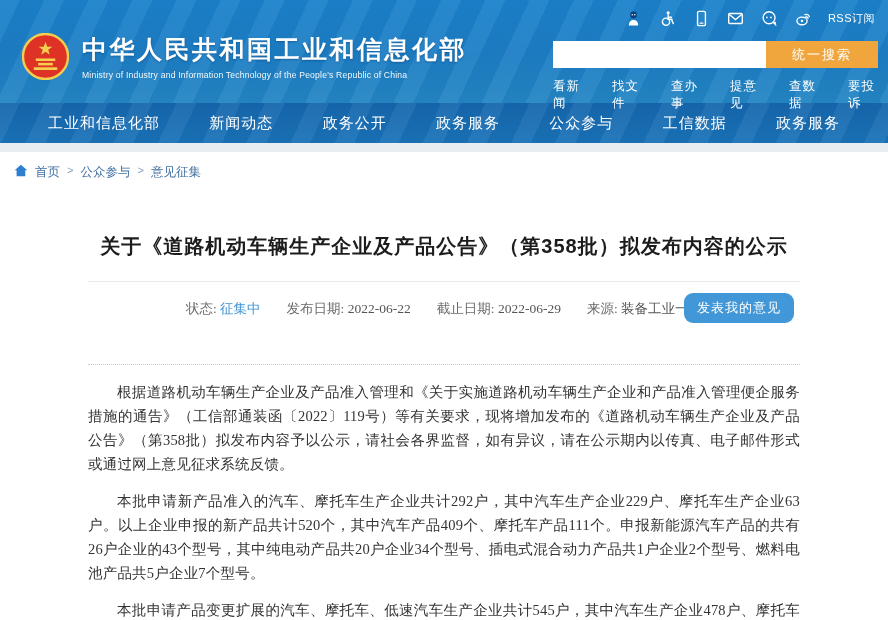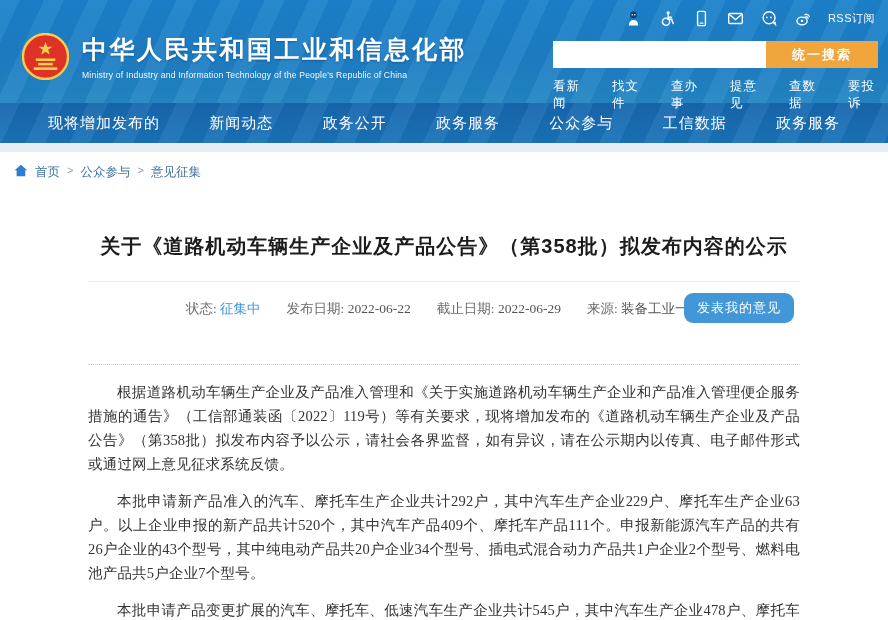--- a/index.html
+++ b/index.html
@@ -45,21 +45,21 @@
   .site-subtitle { font-size: 8.6px; margin-top: 4px; opacity: 0.95; letter-spacing: 0.2px; }
 
   .search-area { position: absolute; left: 553px; top: 41px; z-index: 2; width: 326px; }
   .search-row { display: flex; }
   .search-input {
     width: 213px; height: 27px; border: none; outline: none;
     background: #fff; padding: 0 8px; font-size: 13px;
   }
   .search-btn {
     width: 112px; height: 27px; border: none; cursor: pointer;
-    background: #f0a63c; color: #fff; font-size: 13px; font-weight: bold;
+    background: #f0a63c; color: #fff; font-size: 13px; font-weight: normal;
     letter-spacing: 2px; font-family: inherit; text-align: center;
   }
   .quick-links { display: flex; gap: 28px; margin-top: 10px; }
   .quick-links span { color: #fff; font-size: 12.5px; cursor: pointer; letter-spacing: 1px; }
 
   
   .nav {
     position: relative;
     height: 40px;
     background: linear-gradient(180deg, #1667ad 0%, #1a73b8 100%);
@@ -195,21 +195,21 @@
       <span>查办事</span>
       <span>提意见</span>
       <span>查数据</span>
       <span>要投诉</span>
     </div>
   </div>
 </div>
 
 <div class="nav">
   <div class="nav-inner">
-    <span class="nav-item">现将增加发布的</span>
+    <span class="nav-item">工业和信息化部</span>
     <span class="nav-item">新闻动态</span>
     <span class="nav-item">政务公开</span>
     <span class="nav-item">政务服务</span>
     <span class="nav-item">公众参与</span>
     <span class="nav-item">工信数据</span>
     <span class="nav-item">政务服务</span>
   </div>
 </div>
 <div class="nav-shadow"></div>
 

